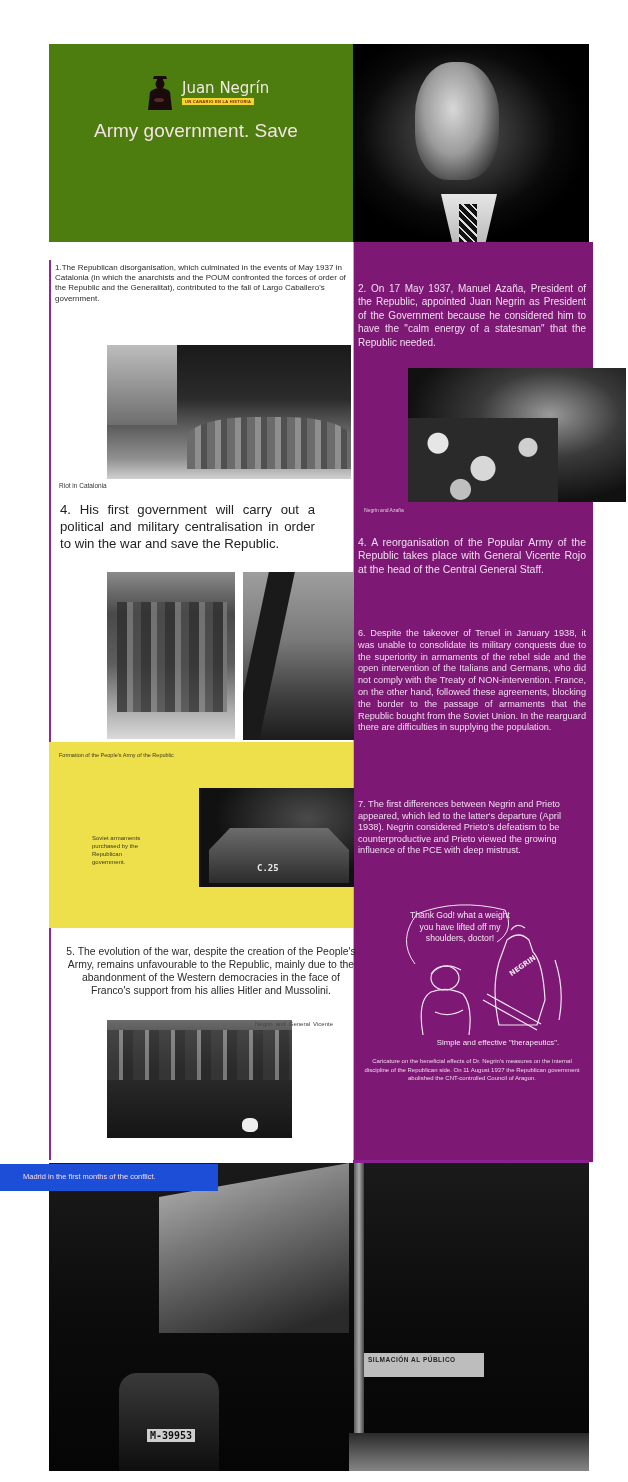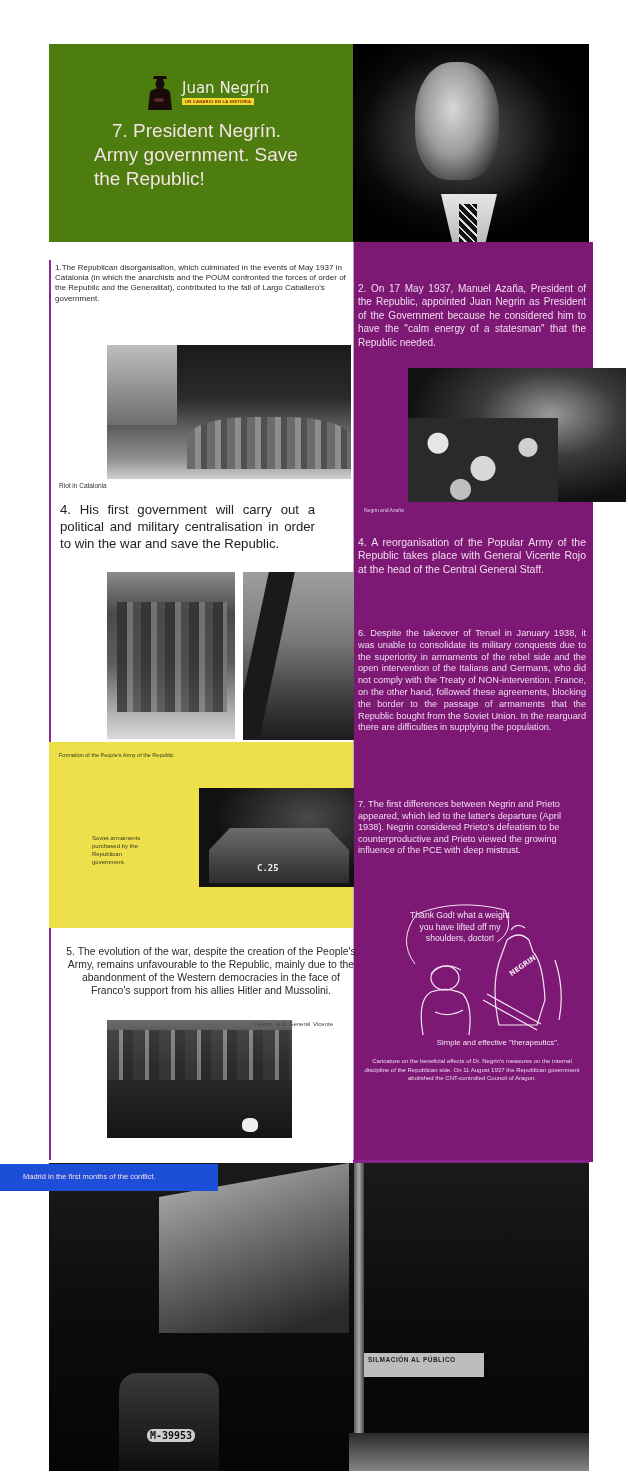--- a/index.html
+++ b/index.html
@@ -49,44 +49,42 @@
   .ph-rojo .crowd { left:0; top:10px; width:185px; height:50px; background:repeating-linear-gradient(90deg,#3a3a3a 0 12px,#9a9a9a 12px 16px,#2a2a2a 16px 26px); opacity:0.7; }
   .ph-rojo .glove { left:135px; top:98px; width:16px; height:14px; background:#eee; border-radius:40%; }
   .cartoon { left:387px; top:900px; width:195px; height:135px; }
   .bubble { left:410px; top:910px; width:100px; color:#f3e6f2; font-size:8.6px; line-height:11.5px; text-align:center; }
   .cap-therap { left:413px; top:1038px; width:170px; color:#f3e6f2; font-size:7.8px; text-align:center; }
   .cap-caricature { left:361px; top:1057px; width:222px; color:#ecd7ea; font-size:6px; line-height:8.5px; text-align:center; }
   .madrid-photo { left:49px; top:1163px; width:540px; height:308px; background:linear-gradient(180deg,#1a1a1a 0%,#0c0c0c 50%,#050505 100%); overflow:hidden; }
   .madrid-photo .building { left:110px; top:0; width:190px; height:170px; background:linear-gradient(160deg,#b9b9b9 0%,#777 40%,#2a2a2a 90%); clip-path:polygon(0 20%,100% 0,100% 100%,0 100%); }
   .madrid-photo .pole { left:305px; top:0; width:10px; height:300px; background:linear-gradient(90deg,#5a5a5a,#aaa,#444); }
   .madrid-photo .car { left:70px; top:210px; width:100px; height:98px; background:linear-gradient(#3a3a3a,#0e0e0e); border-radius:18px 18px 0 0; }
-  .madrid-photo .plate { left:98px; top:266px; background:#cfcfcf; color:#111; font-size:10px; font-weight:bold; padding:1px 3px; font-family:"DejaVu Sans Mono", monospace;border-radius:6px; }
+  .madrid-photo .plate { left:98px; top:266px; background:#cfcfcf; color:#111; font-size:10px; font-weight:bold; padding:1px 3px; font-family:"DejaVu Sans Mono", monospace; }
   .madrid-photo .sign { left:315px; top:190px; width:120px; height:24px; background:#bdbdbd; color:#222; font-size:6.5px; font-weight:bold; padding:3px 4px; box-sizing:border-box; letter-spacing:0.5px; }
   .madrid-photo .street { left:300px; top:270px; width:240px; height:38px; background:linear-gradient(#2a2a2a,#858585); }
   .madrid-caption { left:0; top:1164px; width:218px; height:27px; background:#1d4ed8; color:#f6dbe9; font-size:7.5px; padding:8px 0 0 23px; box-sizing:border-box; white-space:nowrap; }
   .purple-topbar { left:353px; top:1160px; width:236px; height:3px; background:#8a2290; }
 </style>
 </head>
 <body>
 
 <div class="abs header-red">
   <div class="abs logo">
     <svg class="abs figure" width="40" height="40" viewBox="0 0 40 40">
       <path d="M14 6 L26 6 L27 9 L23 9 L23 14 L18 14 L17 9 L13 9 Z" fill="#1b0a0a"></path>
       <ellipse cx="20" cy="14" rx="4.5" ry="5" fill="#1b0a0a"></ellipse>
       <path d="M8 40 L10 22 Q14 18 20 18 Q27 18 30 22 L32 40 Z" fill="#1b0a0a"></path>
       <ellipse cx="19" cy="30" rx="5" ry="2" fill="#5a2a2a"></ellipse>
     </svg>
     <span class="abs logo-name">Juan Negrín</span>
     <span class="abs logo-tag">UN CANARIO EN LA HISTORIA</span>
   </div>
   <div class="abs header-title">
-    <span style="padding-left:18px">7.  President  Negrín.</span>
     <span>Army  government.  Save</span>
-    <span>the Republic!</span>
   </div>
 </div>
 
 <div class="abs portrait">
   <div class="abs face"></div>
   <div class="abs shirt"></div>
   <div class="abs tie"></div>
 </div>
 
 <div class="abs left-col"></div>

